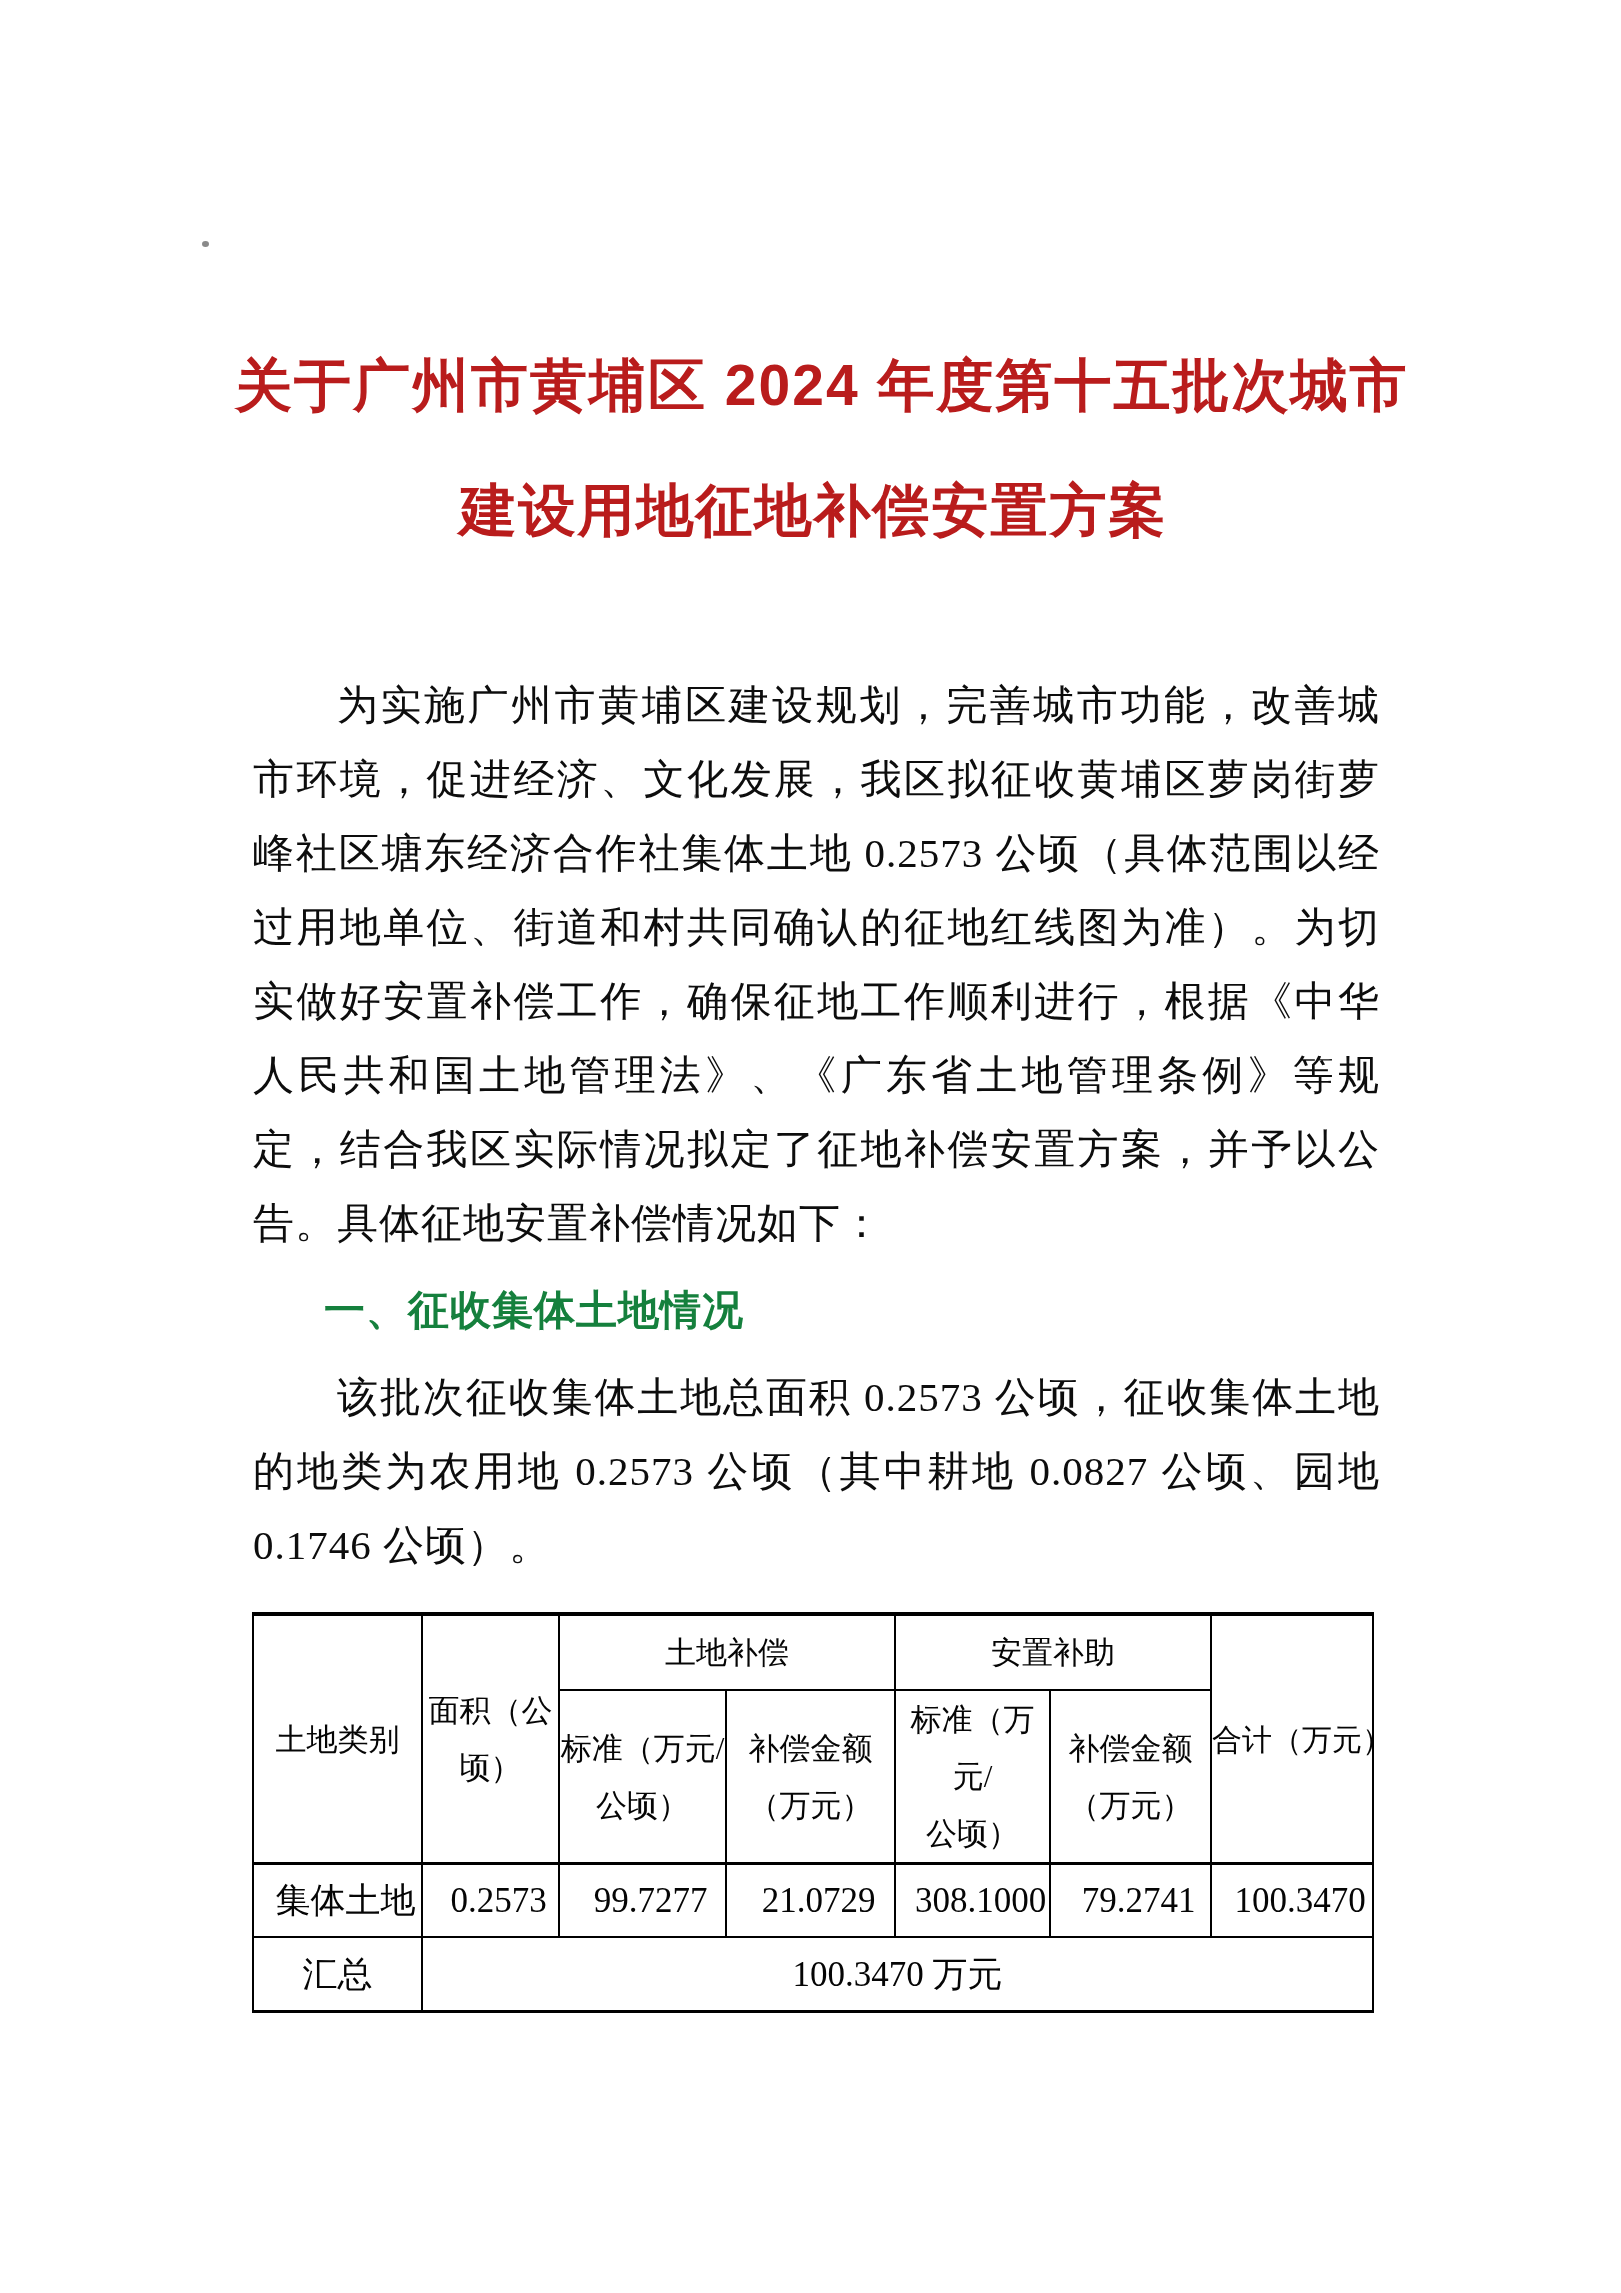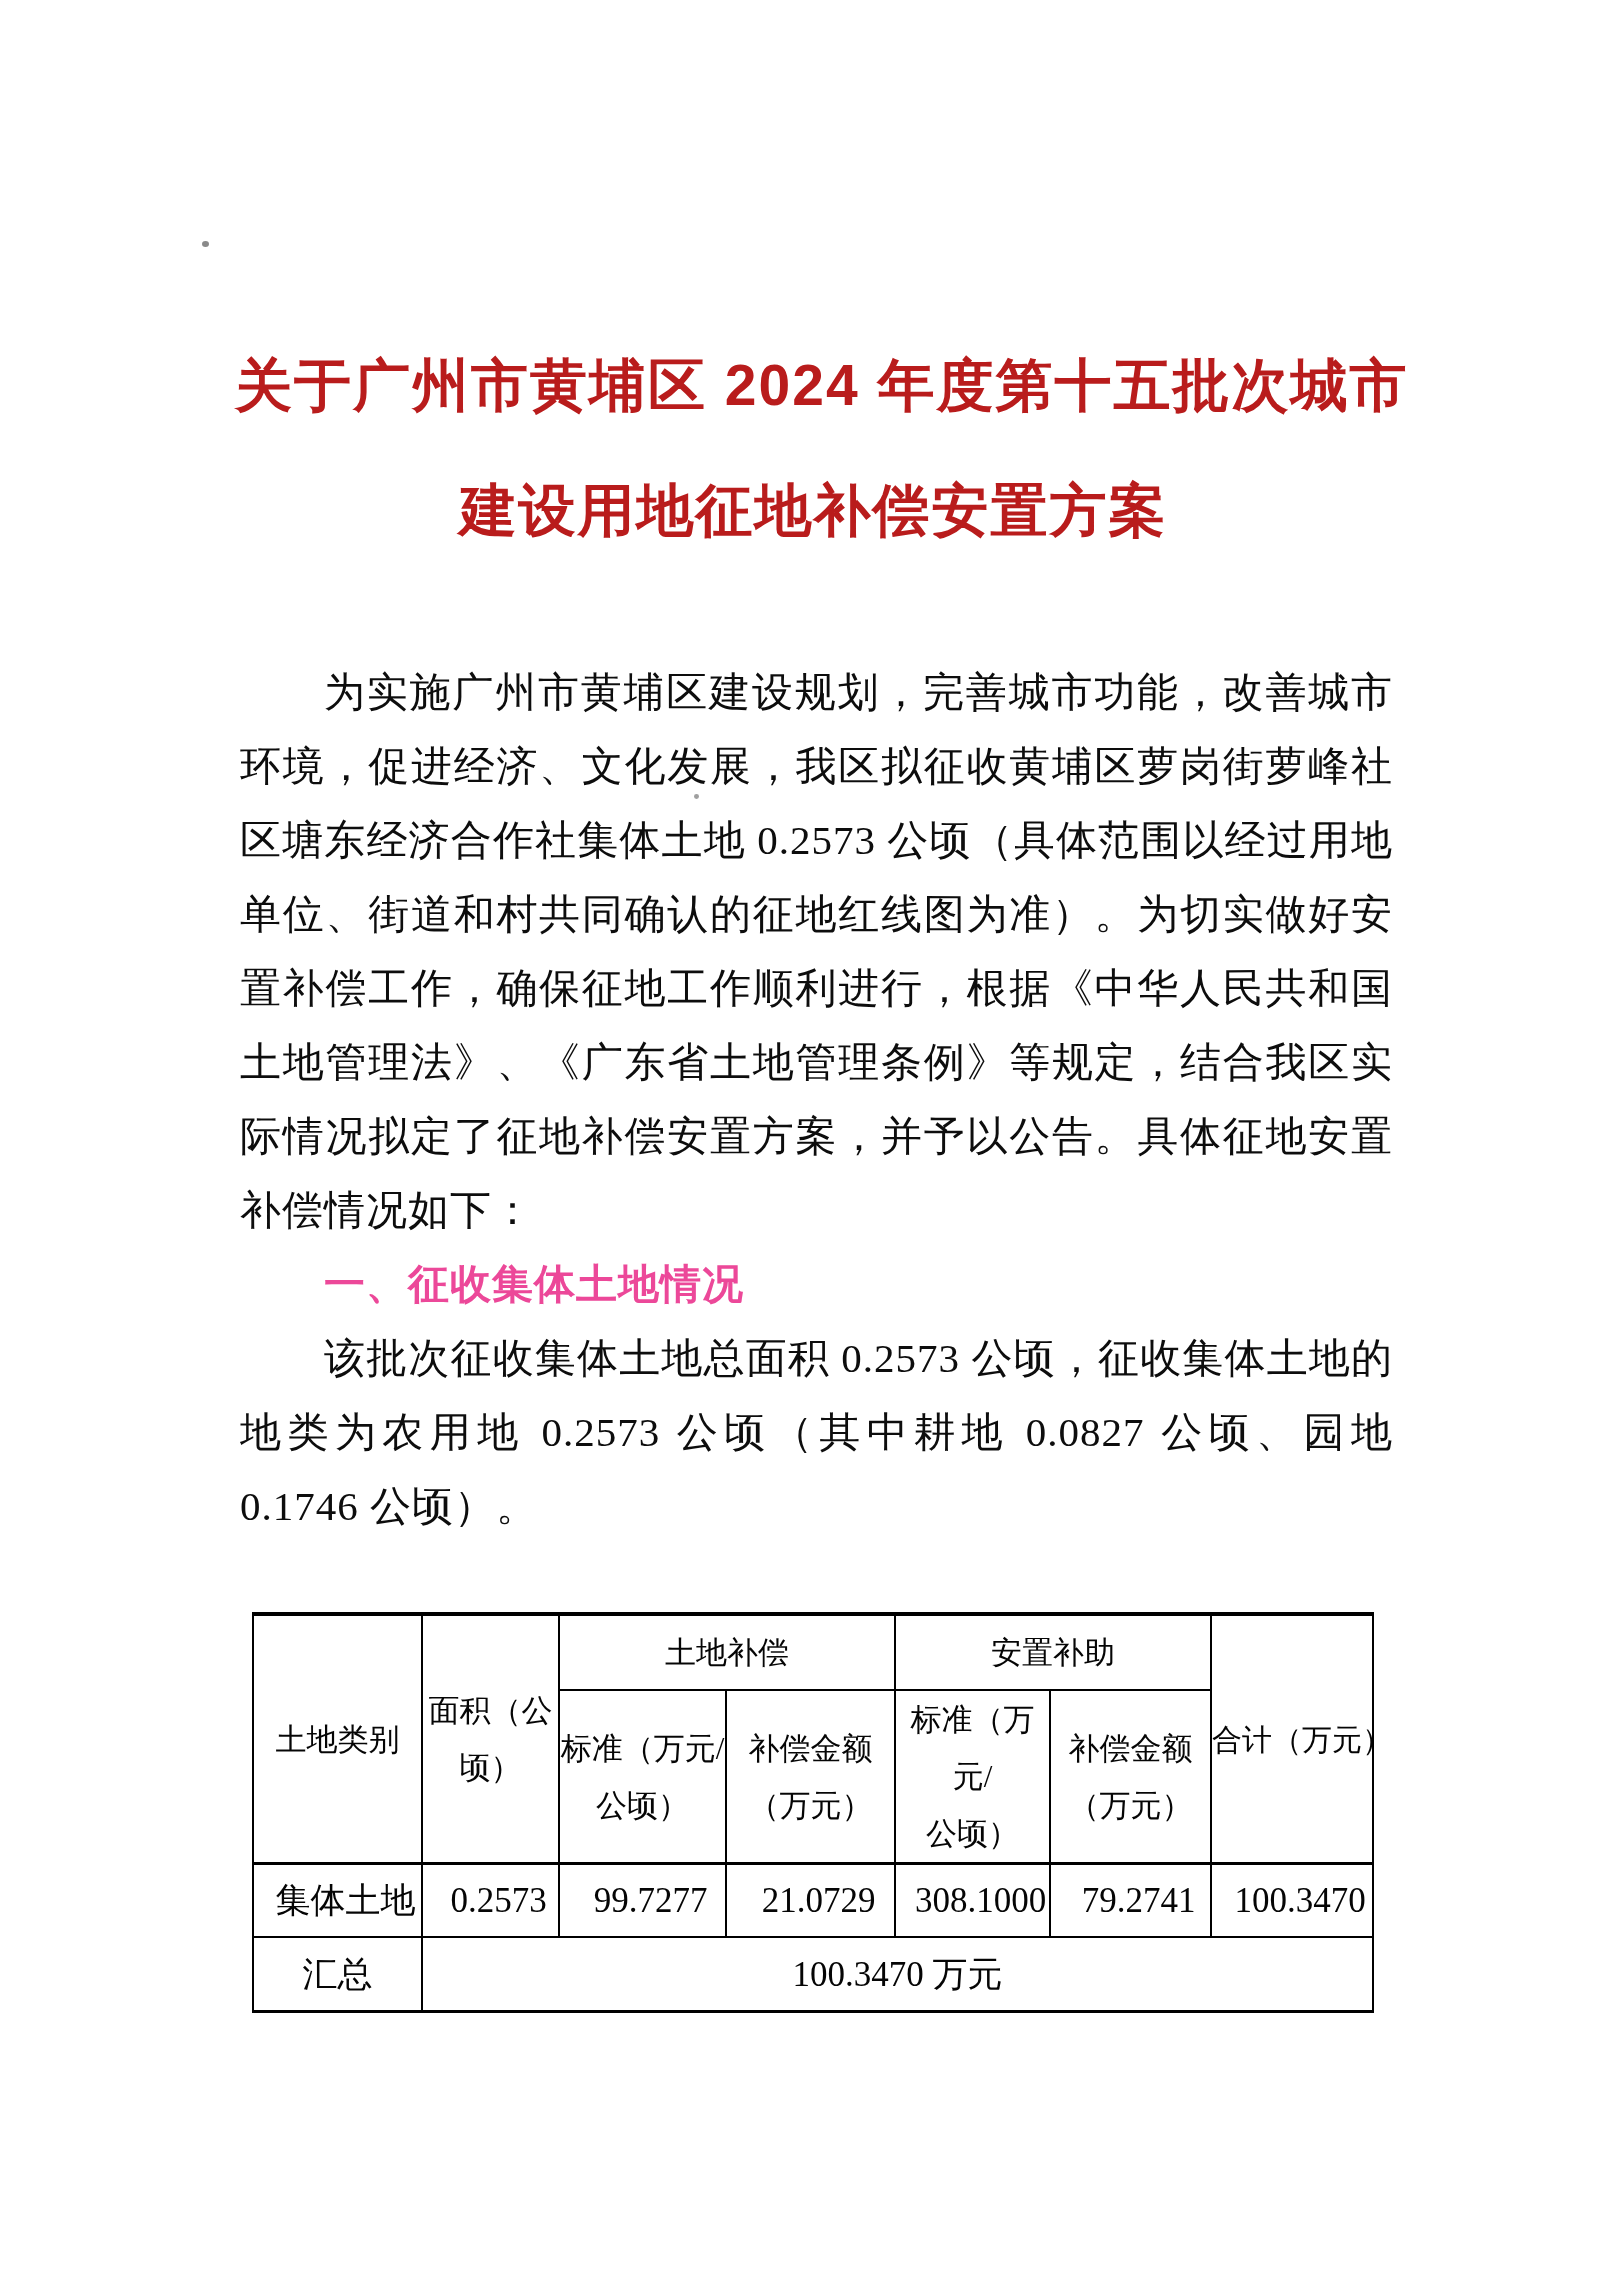--- a/index.html
+++ b/index.html
@@ -35,25 +35,25 @@
     color: #0d0d0d;
   }
 
   
   .body-text {
     position: absolute; left: 240px; top: 655px; width: 1153px;
     font-size: 41px; line-height: 74px;
     text-align: justify; text-justify: inter-character;
     letter-spacing: 1px;
   }
-  .para { margin: 0; text-indent: 84px; }
+  .para { margin: 13px; text-indent: 84px; }
   .heading {
     font-family: "Liberation Sans", sans-serif;
     font-weight: 700; text-indent: 84px; text-align: left;
-    color: #ec4899;
+    color: #15803d;
   }
 
   
   .comp-table {
     position: absolute; left: 252px; top: 1612px; width: 1118px;
     border-collapse: collapse; table-layout: fixed;
     font-family: "Liberation Serif", serif;
     font-size: 31px; color: #050505;
   }
   .comp-table td {

